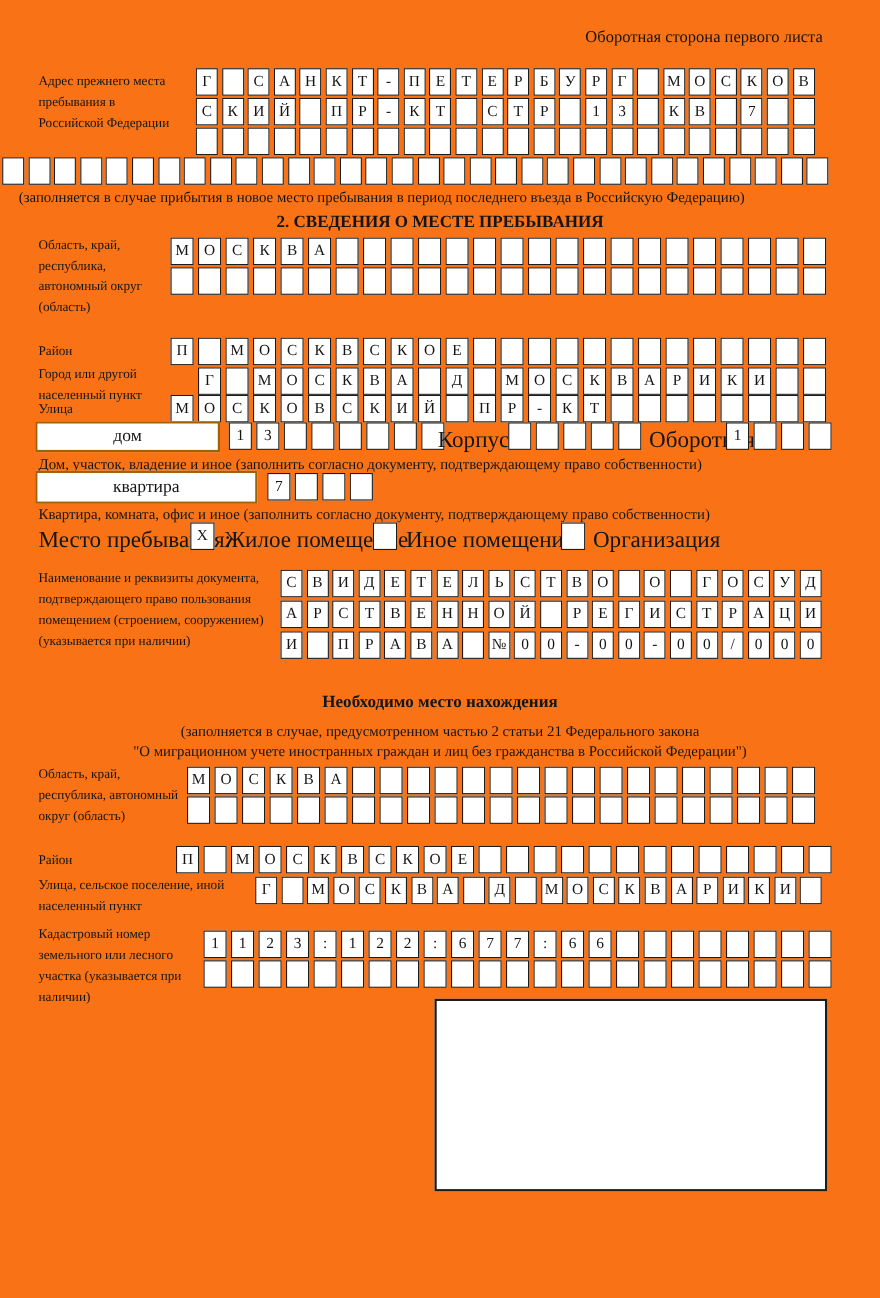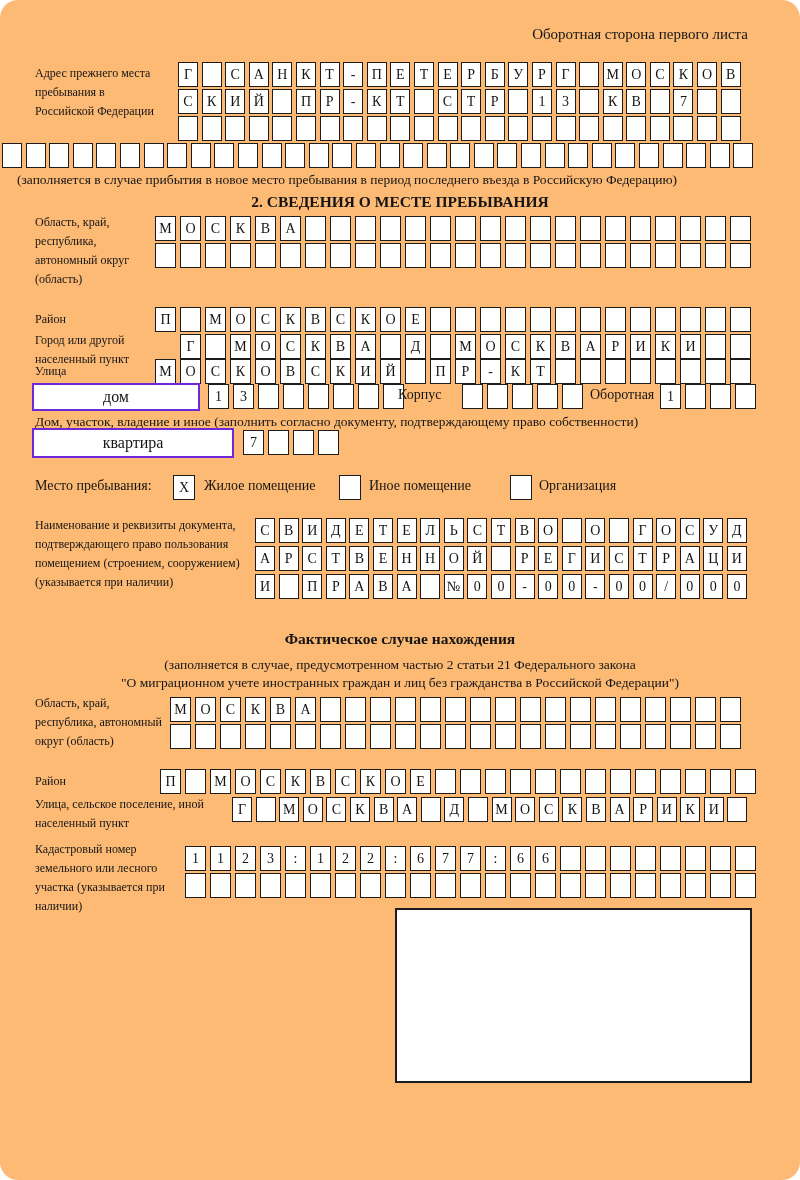--- a/index.html
+++ b/index.html
@@ -1,41 +1,41 @@
 <!DOCTYPE html>
 <html><head>
 <meta charset="utf-8">
 <style>
   html,body{margin:0;padding:0;background:#fff;}
   .page{
-    position:relative;width:800px;height:1180px;background:#fdba74;
-    font-family:"Liberation Serif", serif;color:#151515;overflow:hidden;border-radius:18px;
+    position:relative;width:800px;height:1180px;background:#f97316;
+    font-family:"Liberation Serif", serif;color:#151515;overflow:hidden;
   }
   .abs{position:absolute;}
   .label{font-size:12px;line-height:19px;}
   .note{font-size:13.5px;line-height:17px;}
   .center{text-align:center;}
   .right{text-align:right;}
   .title{font-size:15.5px;font-weight:bold;}
   .sidenote{font-size:15px;}
   .boxrow{display:flex;gap:3.6px;}
   .boxrow .cell{width:20px;}
   .boxrow.lg{gap:4px;}
   .boxrow.lg .cell{width:21px;}
   .cell{
     width:20px;height:25px;box-sizing:border-box;border:1.6px solid #1c1c1c;
     display:flex;align-items:center;justify-content:center;
     font-size:14px;font-family:"Liberation Serif", serif;flex:0 0 auto;background:#fff;
   }
   .checkbox{position:absolute;width:22px;height:25px;}
   .widebox{
-    position:absolute;box-sizing:border-box;border:2px solid #6d28d9;background:#fff;
+    position:absolute;box-sizing:border-box;border:2px solid #a16207;background:#fff;
     display:flex;align-items:center;justify-content:center;font-size:16px;
   }
-  .optlabel{font-size:14px;}
+  .optlabel{font-size:21px;}
   .stampbox{position:absolute;box-sizing:border-box;border:2px solid #1c1c1c;background:#fff;}
 </style>
 </head>
 <body>
 
 <div class="page">
 
   <div class="abs sidenote right" style="top:26px;right:52px;width:400px">Оборотная сторона первого листа</div>
 
   <div class="abs label" style="top:64px;left:35px;width:122px">Адрес прежнего места пребывания в Российской Федерации</div>
@@ -324,20 +324,21 @@
 
   <div class="widebox" style="top:428px;left:32px;width:202px;height:30px">
     <span>квартира</span>
   </div>
   <div class="abs boxrow lg" style="top:430px;left:243px">
       <span class="cell">7</span>
       <span class="cell"></span>
       <span class="cell"></span>
       <span class="cell"></span>
     </div>
+  <div class="abs note" style="top:459px;left:35px;width:740px">Квартира, комната, офис и иное (заполнить согласно документу, подтверждающему право собственности)</div>
 
   <div class="abs optlabel" style="top:478px;left:35px">Место пребывания:</div>
   <div class="cell checkbox" style="top:475px;left:173px">X</div>
   <div class="abs optlabel" style="top:478px;left:204px">Жилое помещение</div>
   <div class="cell checkbox" style="top:475px;left:339px"></div>
   <div class="abs optlabel" style="top:478px;left:369px">Иное помещение</div>
   <div class="cell checkbox" style="top:475px;left:510px"></div>
   <div class="abs optlabel" style="top:478px;left:539px">Организация</div>
 
   <div class="abs label" style="top:516px;left:35px;width:215px">Наименование и реквизиты документа, подтверждающего право пользования помещением (строением, сооружением) (указывается при наличии)</div>
@@ -404,21 +405,21 @@
       <span class="cell">0</span>
       <span class="cell">-</span>
       <span class="cell">0</span>
       <span class="cell">0</span>
       <span class="cell">/</span>
       <span class="cell">0</span>
       <span class="cell">0</span>
       <span class="cell">0</span>
     </div>
 
-  <div class="abs title center" style="top:630px;left:0;width:800px">Фактическое случае нахождения</div>
+  <div class="abs title center" style="top:630px;left:0;width:800px">Необходимо место нахождения</div>
   <div class="abs note center" style="top:656px;left:0;width:800px">(заполняется в случае, предусмотренном частью 2 статьи 21 Федерального закона</div>
   <div class="abs note center" style="top:674px;left:0;width:800px">"О миграционном учете иностранных граждан и лиц без гражданства в Российской Федерации")</div>
 
   <div class="abs label" style="top:694px;left:35px;width:132px">Область, край, республика, автономный округ (область)</div>
   <div class="abs boxrow lg" style="top:697px;left:170px">
       <span class="cell">М</span>
       <span class="cell">О</span>
       <span class="cell">С</span>
       <span class="cell">К</span>
       <span class="cell">В</span>

